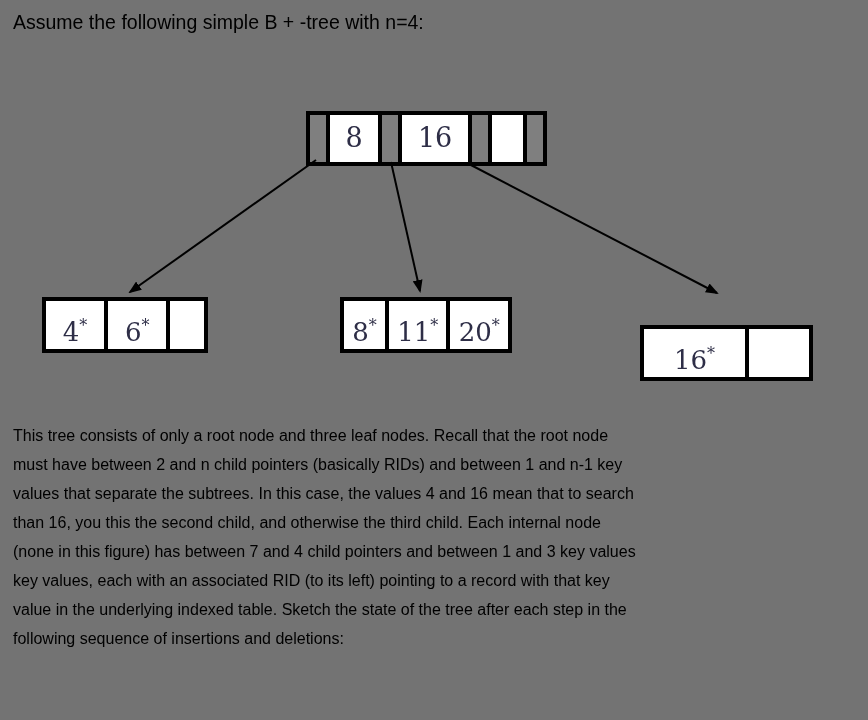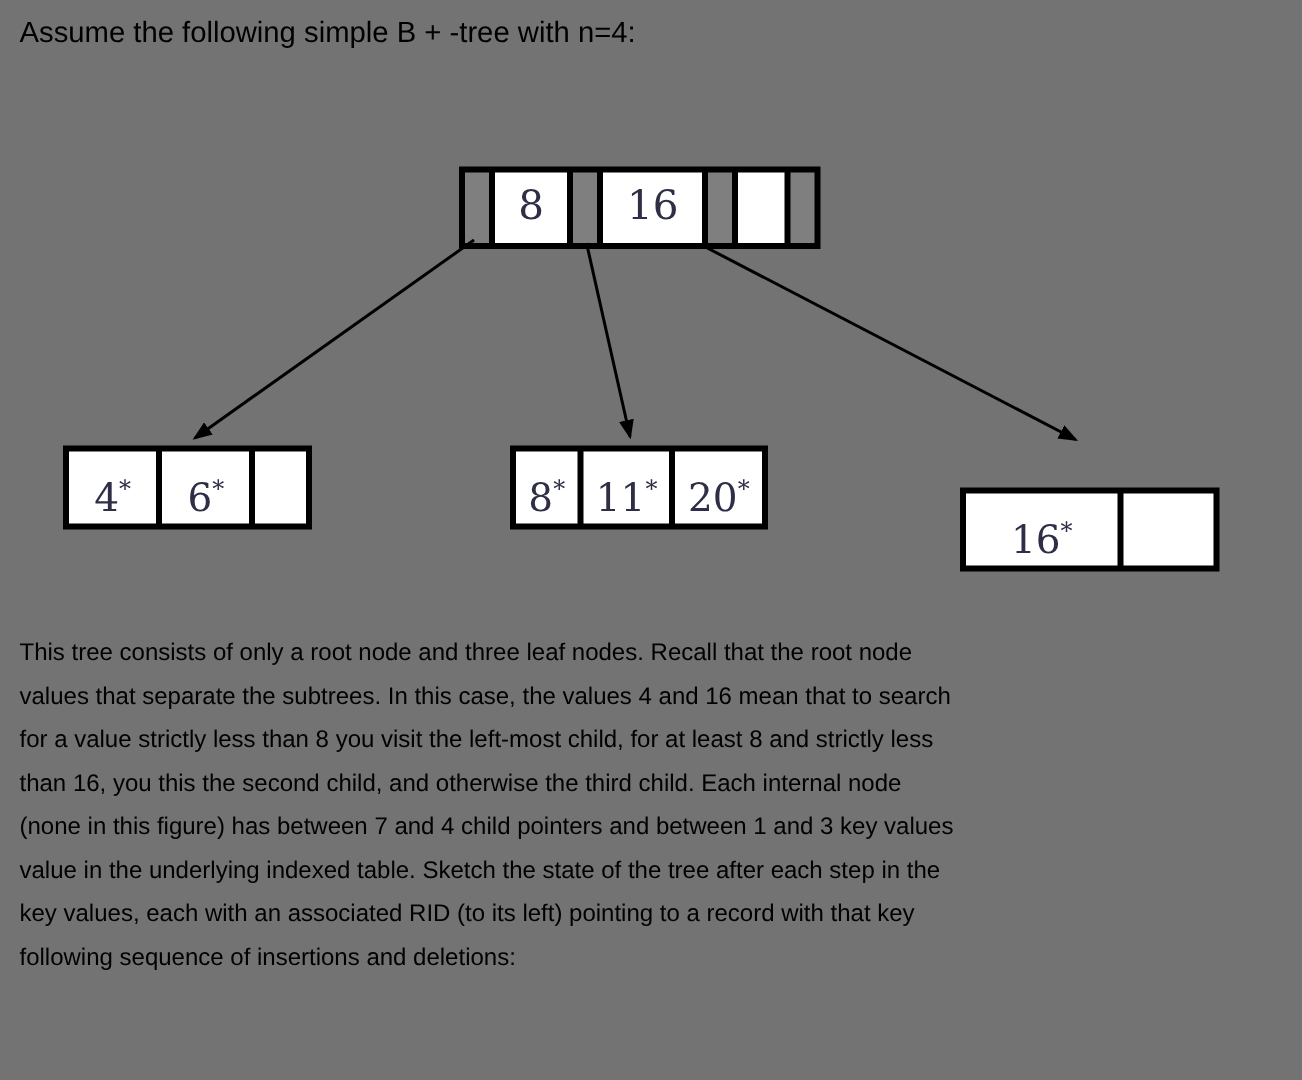--- a/index.html
+++ b/index.html
@@ -78,22 +78,22 @@
     <div class="cell"><span>20</span><span class="sup">*</span></div>
   </div>
 
   <div class="node leaf leaf-2">
     <div class="cell"><span>16</span><span class="sup">*</span></div>
     <div class="cell"><span></span><span class="sup"></span></div>
   </div>
 
   <div class="body-text">
     <span class="line">This tree consists of only a root node and three leaf nodes. Recall that the root node</span>
+    <span class="line">must have between 2 and n child pointers (basically RIDs) and between 1 and n-1 key</span>
     <span class="line">values that separate the subtrees. In this case, the values 4 and 16 mean that to search</span>
-    <span class="line">for a value strictly less than 8 you visit the left-most child, for at least 8 and strictly less</span>
     <span class="line">than 16, you this the second child, and otherwise the third child. Each internal node</span>
     <span class="line">(none in this figure) has between 7 and 4 child pointers and between 1 and 3 key values</span>
+    <span class="line">key values, each with an associated RID (to its left) pointing to a record with that key</span>
     <span class="line">value in the underlying indexed table. Sketch the state of the tree after each step in the</span>
-    <span class="line">key values, each with an associated RID (to its left) pointing to a record with that key</span>
     <span class="line">following sequence of insertions and deletions:</span>
   </div>
 
 </div>
 
 </body></html>

